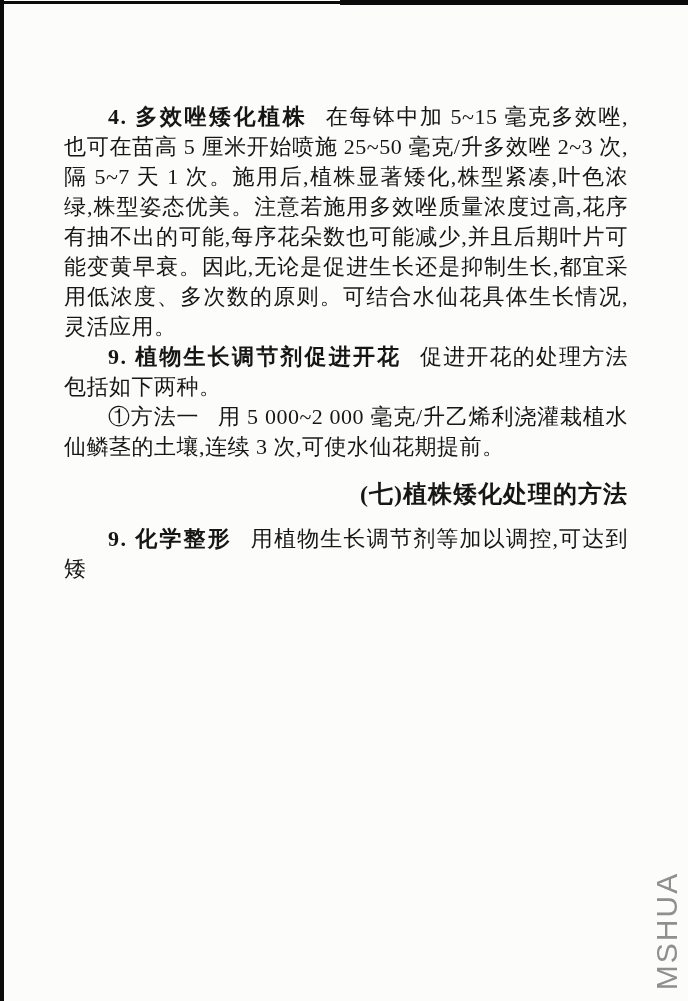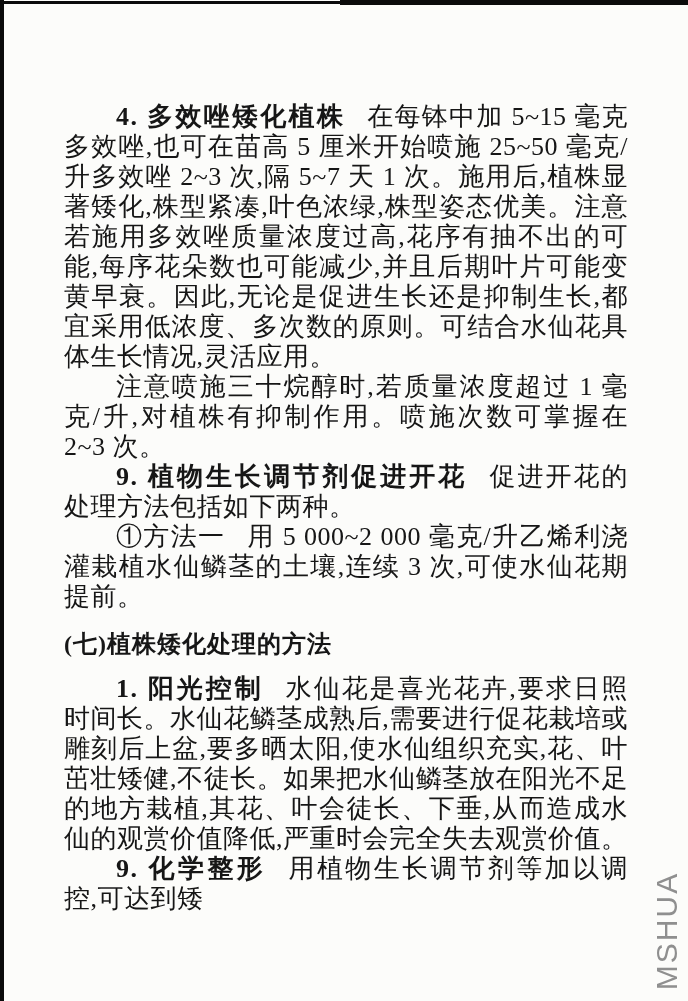--- a/index.html
+++ b/index.html
@@ -25,41 +25,41 @@
     width: 4px; height: 1001px; background: #0b0b0b;
   }
   
   .page-body {
     position: absolute;
     left: 64px; top: 102px;
     width: 564px;
   }
   .para {
     margin: 0;
-    font-size: 26px;
+    font-size: 22px;
     line-height: 30px;
     text-align: justify;
     text-indent: 2em;
     letter-spacing: 0.5px;
   }
   .lead-bold {
     font-weight: 700;
     margin-right: 0.85em;
     letter-spacing: 1.5px;
   }
   .lead-plain {
     margin-right: 0.85em;
     margin-top: 28px;
   }
   .sub-heading {
     margin: 17px 0 15px 0;
     font-size: 24px;
     line-height: 30px;
     font-weight: 700;
-    text-align: left;
+    text-align: right;
     text-indent: 0;
     letter-spacing: 1px;
   }
   .watermark {
     position: absolute;
     left: 607px; top: 914px;
     width: 120px;
     transform: rotate(-90deg);
     transform-origin: center;
     font-family: "Liberation Sans", "DejaVu Sans", sans-serif;
@@ -74,28 +74,26 @@
 
 <div class="scan-top"></div>
 <div class="scan-top-thick"></div>
 <div class="scan-left"></div>
 
 <div class="page-body">
 
   <p class="para"><span class="lead-bold">4. 多效唑矮化植株</span><span>在每钵中加 5~15 毫克多效唑,也可在苗高 5 厘米开始喷施 25~50 毫克/升多效唑 2~3 次,隔 5~7 天 1 次。施用后,植株显著矮化,株型紧凑,叶色浓绿,株型姿态优美。注意若施用多效唑质量浓度过高,花序有抽不出的可能,每序花朵数也可能减少,并且后期叶片可能变黄早衰。因此,无论是促进生长还是抑制生长,都宜采用低浓度、多次数的原则。可结合水仙花具体生长情况,灵活应用。</span></p>
 
 
-  <p class="para"><span>注意喷施三十烷醇时,若质量浓度超过 1 毫克/升,对植株有抑制作用。喷施次数可掌握在 2~3 次。</span></p>
 
   <p class="para"><span class="lead-bold">9. 植物生长调节剂促进开花</span><span>促进开花的处理方法包括如下两种。</span></p>
 
   <p class="para"><span class="lead-plain">①方法一</span><span>用 5 000~2 000 毫克/升乙烯利浇灌栽植水仙鳞茎的土壤,连续 3 次,可使水仙花期提前。</span></p>
 
 
   <h3 class="sub-heading">(七)植株矮化处理的方法</h3>
 
-  <p class="para"><span class="lead-bold">1. 阳光控制</span><span>水仙花是喜光花卉,要求日照时间长。水仙花鳞茎成熟后,需要进行促花栽培或雕刻后上盆,要多晒太阳,使水仙组织充实,花、叶茁壮矮健,不徒长。如果把水仙鳞茎放在阳光不足的地方栽植,其花、叶会徒长、下垂,从而造成水仙的观赏价值降低,严重时会完全失去观赏价值。</span></p>
 
   <p class="para"><span class="lead-bold">9. 化学整形</span><span>用植物生长调节剂等加以调控,可达到矮</span></p>
 
 </div>
 
 <div class="watermark">MSHUA</div>
 
 </body></html>

